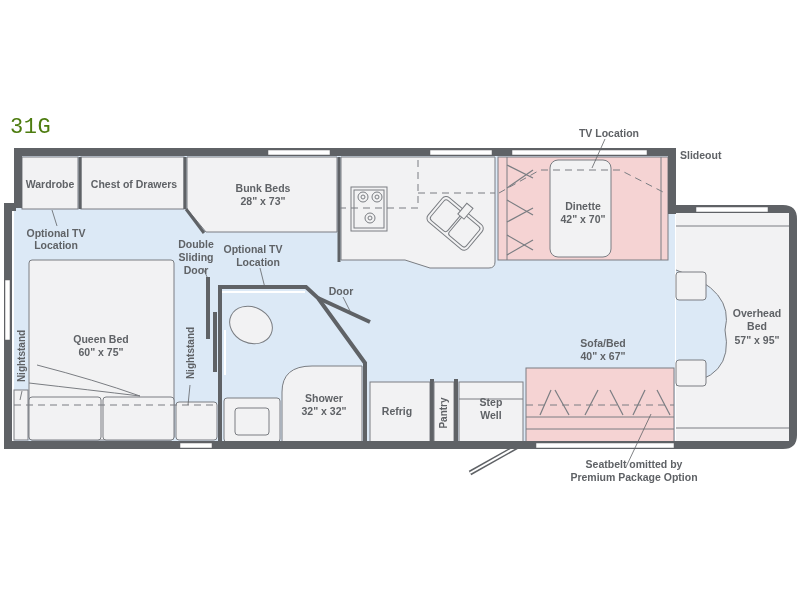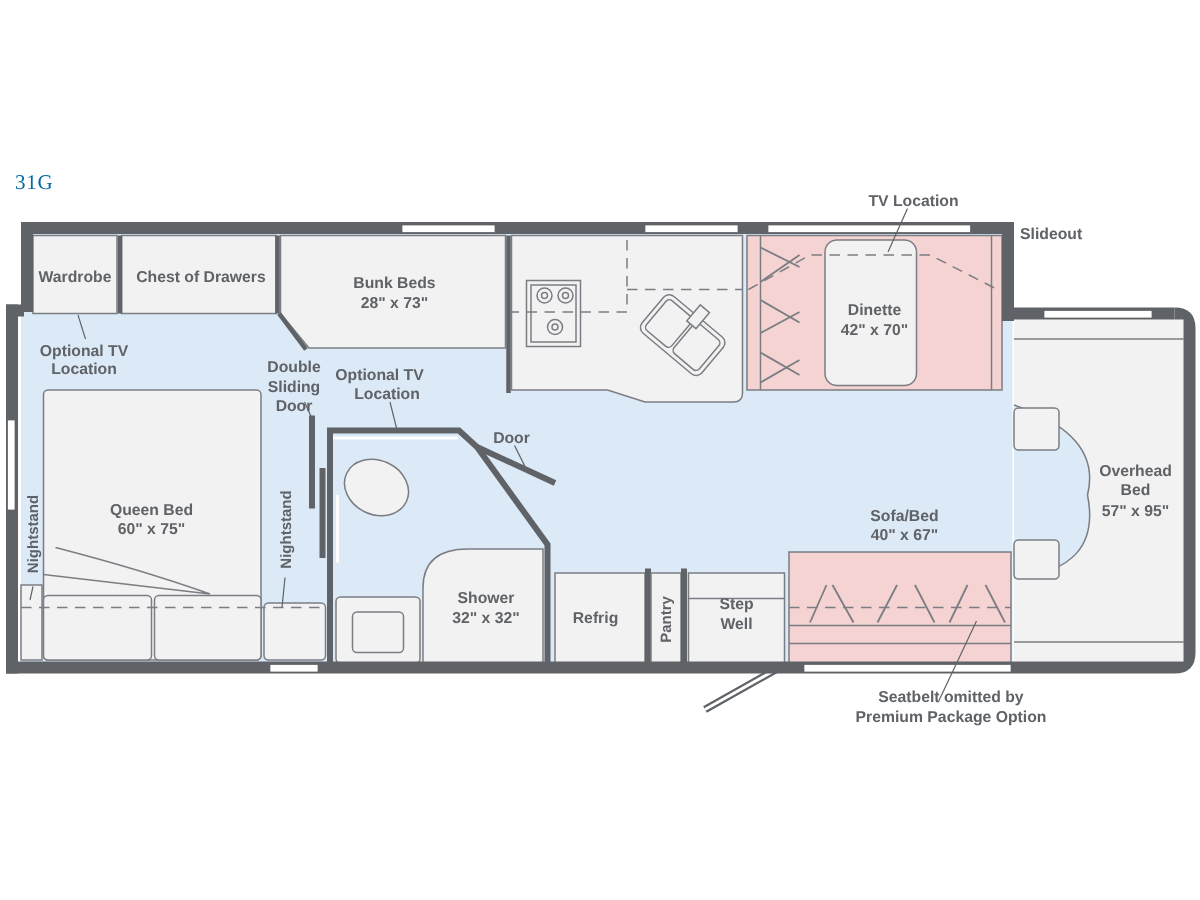--- a/index.html
+++ b/index.html
@@ -1,17 +1,17 @@
 <!DOCTYPE html>
 <html><head>
 <meta charset="utf-8">
 <style>
   html, body { margin:0; padding:0; background:#ffffff; }
   body { width:800px; height:600px; position:relative; overflow:hidden; font-family:"Liberation Sans", sans-serif; }
-  .model-label { position:absolute; left:10px; top:115px; font-family:Liberation Serif, serif; font-size:14px; color:#0369a1; letter-spacing:0.5px; }
+  .model-label { position:absolute; left:10px; top:115px; font-family:Liberation Mono, monospace; font-size:22px; color:#4d7c0f; letter-spacing:0.5px; }
   svg { position:absolute; left:0; top:0; }
   .lbl { font-family:"Liberation Sans", sans-serif; font-weight:bold; fill:#5f6266; font-size:10.5px; }
   .lbl-sm { font-family:"Liberation Sans", sans-serif; font-weight:bold; fill:#5f6266; font-size:10px; }
 </style>
 </head>
 <body>
 
 <div class="model-label">31G</div>
 
 <svg width="800" height="600" viewBox="0 0 800 600">

